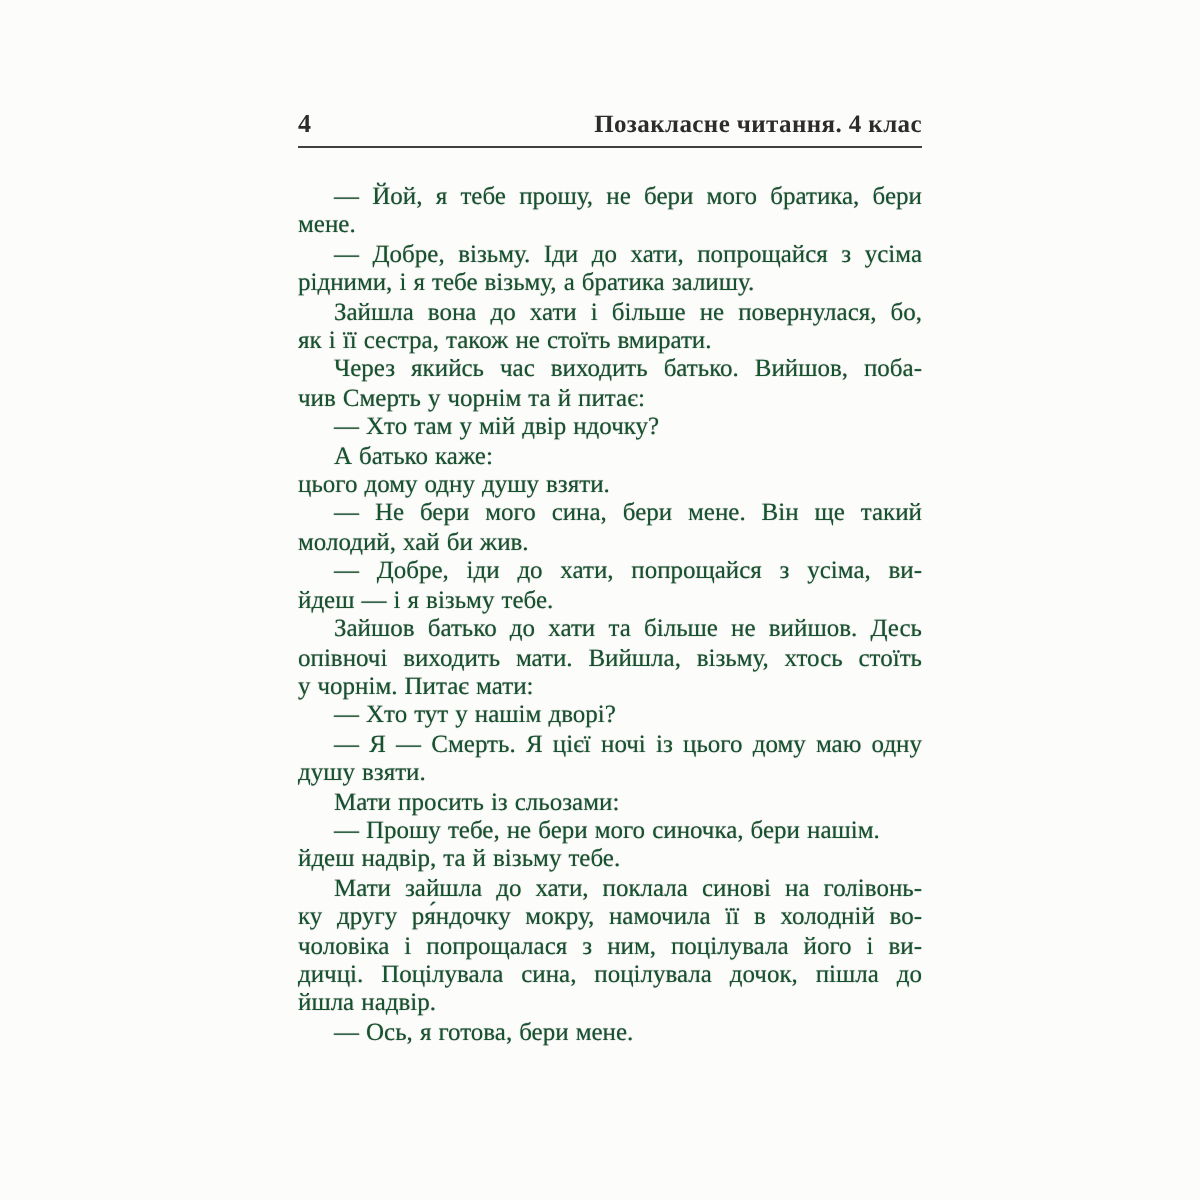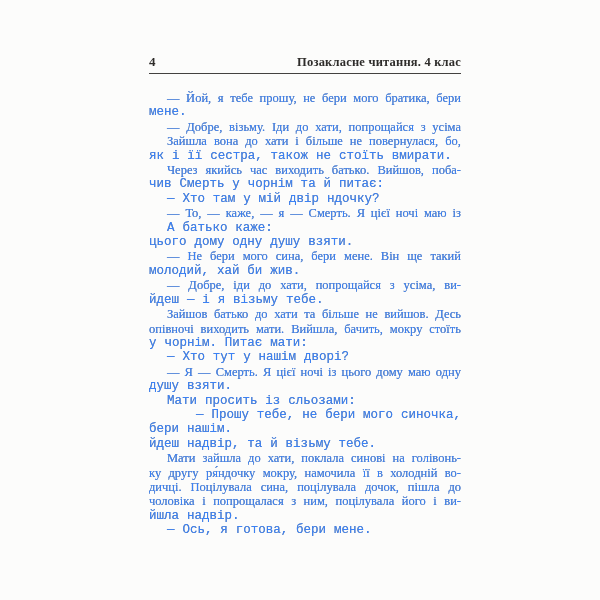--- a/index.html
+++ b/index.html
@@ -31,74 +31,73 @@
     line-height: 13px;
   }
   .running-title {
     font-weight: bold;
     font-size: 12.5px;
     line-height: 13px;
     letter-spacing: 0.2px;
   }
   .body-text {
     margin-top: 17px;
-    color: #3b82f6;
+    color: #14532d;
     font-size: 12.5px;
     text-shadow: 0 0 0.55px rgba(52, 50, 48, 0.6);
   }
   .line {
     line-height: 14.4px;
     text-align: justify;
     text-align-last: justify;
     word-spacing: 0.4px;
   }
   .line.last {
     text-align: right;
     text-align-last: left;
-    font-family: Liberation Mono, monospace;
   }
   .line.first {
     text-indent: 18px;
   }
 </style>
 </head>
 <body>
 
 <div class="page">
   <div class="text-block">
     <div class="running-header">
       <span class="page-num">4</span>
       <span class="running-title">Позакласне читання. 4 клас</span>
     </div>
     <div class="body-text" id="body-text">
         <div class="line first">— Йой, я тебе прошу, не бери мого братика, бери</div>
         <div class="line last">мене.</div>
         <div class="line first">— Добре, візьму. Іди до хати, попрощайся з усіма</div>
+        <div class="line last">рідними, і я тебе візьму, а братика залишу.</div>
         <div class="line first">Зайшла вона до хати і більше не повернулася, бо,</div>
         <div class="line last">як і її сестра, також не стоїть вмирати.</div>
         <div class="line first">Через якийсь час виходить батько. Вийшов, поба-</div>
         <div class="line last">чив Смерть у чорнім та й питає:</div>
         <div class="line first last">— Хто там у мій двір ндочку?</div>
-        <div class="line first">— То, — каже, — я — Смерть. Я цієї ночі маю із</div>
         <div class="line first last">А батько каже:</div>
         <div class="line last">цього дому одну душу взяти.</div>
         <div class="line first">— Не бери мого сина, бери мене. Він ще такий</div>
         <div class="line last">молодий, хай би жив.</div>
         <div class="line first">— Добре, іди до хати, попрощайся з усіма, ви-</div>
         <div class="line last">йдеш — і я візьму тебе.</div>
         <div class="line first">Зайшов батько до хати та більше не вийшов. Десь</div>
-        <div class="line">опівночі виходить мати. Вийшла, бачить, мокру стоїть</div>
+        <div class="line">опівночі виходить мати. Вийшла, візьму, хтось стоїть</div>
         <div class="line last">у чорнім. Питає мати:</div>
         <div class="line first last">— Хто тут у нашім дворі?</div>
         <div class="line first">— Я — Смерть. Я цієї ночі із цього дому маю одну</div>
         <div class="line last">душу взяти.</div>
         <div class="line first last">Мати просить із сльозами:</div>
         <div class="line first last">— Прошу тебе, не бери мого синочка, бери нашім.</div>
         <div class="line last">йдеш надвір, та й візьму тебе.</div>
         <div class="line first">Мати зайшла до хати, поклала синові на голівонь-</div>
         <div class="line">ку другу ря́ндочку мокру, намочила її в холодній во-</div>
+        <div class="line">чоловіка і попрощалася з ним, поцілувала його і ви-</div>
         <div class="line">дичці. Поцілувала сина, поцілувала дочок, пішла до</div>
-        <div class="line">чоловіка і попрощалася з ним, поцілувала його і ви-</div>
         <div class="line last">йшла надвір.</div>
         <div class="line first last">— Ось, я готова, бери мене.</div>
       </div>
   </div>
 </div>
 
 </body></html>

